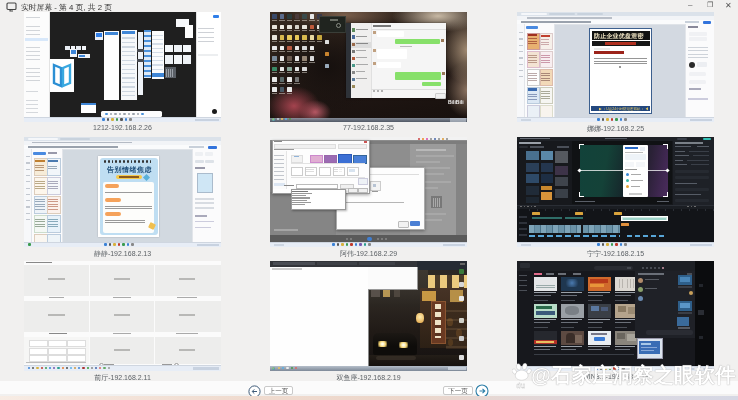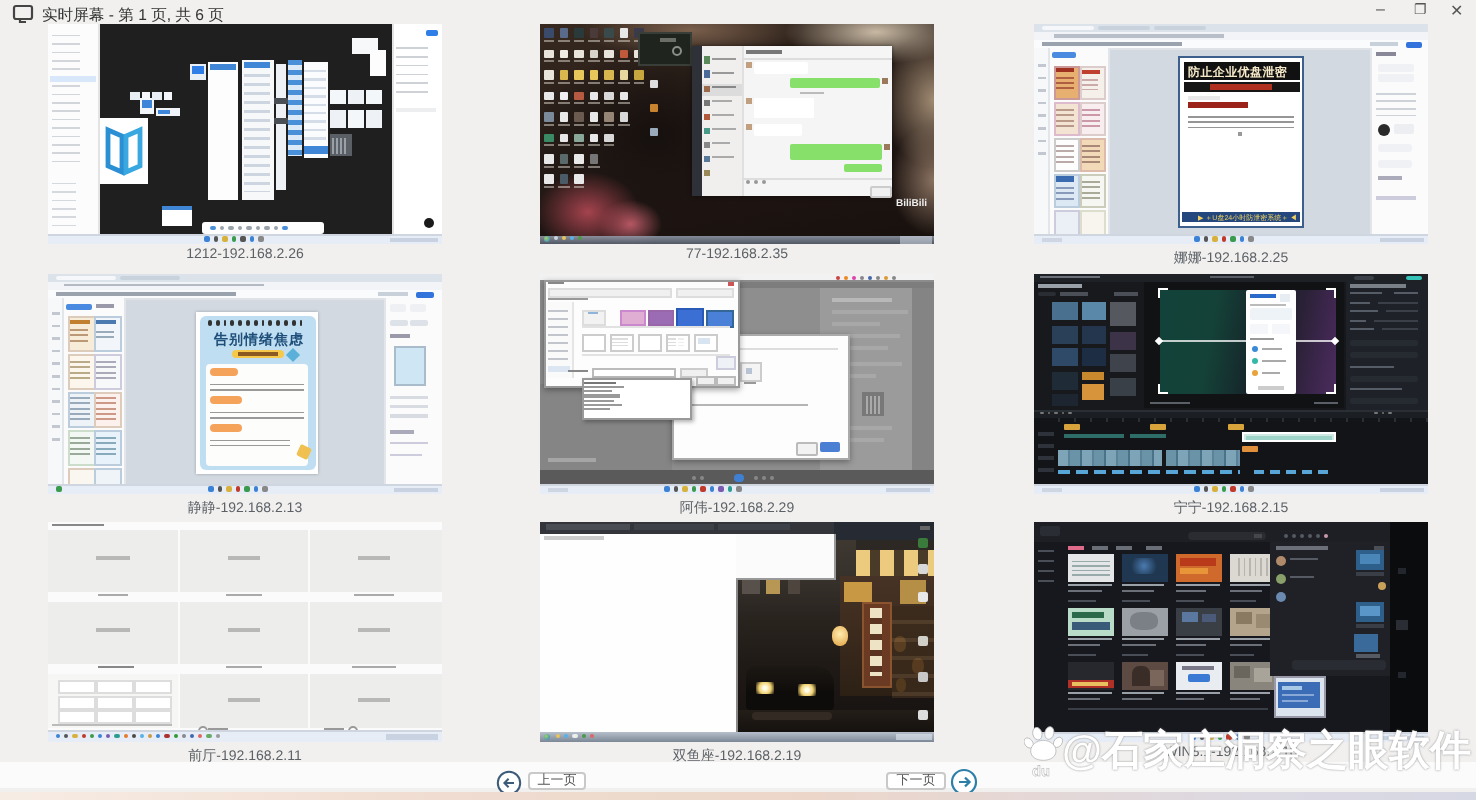--- a/index.html
+++ b/index.html
@@ -14,21 +14,21 @@
   .dots{position:absolute;height:3px;display:flex;gap:2px;}
   .dot{width:2.5px;height:2.5px;border-radius:1px;}
 </style>
 </head>
 <body>
 
   <svg class="abs" style="left:6px;top:1.5px" width="11" height="10" viewBox="0 0 11 10">
     <rect x="1" y="1" width="9" height="6.5" rx="1" fill="none" stroke="#444" stroke-width="1.1"></rect>
     <path d="M4 7.5 L4 9 L7 9" fill="none" stroke="#444" stroke-width="1.1"></path>
   </svg>
-  <div class="abs" style="left:21px;top:1.5px;font-size:7.8px;color:#333;">实时屏幕 - 第 1 页, 共 6 页</div>
+  <div class="abs" style="left:21px;top:1.5px;font-size:7.8px;color:#333;">实时屏幕 - 第 4 页, 共 2 页</div>
 
   <div class="abs" style="left:688px;top:0px;font-size:8px;color:#555;">–</div>
   <div class="abs" style="left:707px;top:1px;font-size:7px;color:#555;">❐</div>
   <div class="abs" style="left:725px;top:1px;font-size:8px;color:#555;">✕</div>
 
   <div class="tile" id="t1" style="left:24px;top:12px;background:#1f1f1f;">
 
     <div class="abs" style="left:0;top:0;width:25px;height:106px;background:#fcfcfc;border-right:0.5px solid #e3e3e3;"></div>
     <div class="abs" style="left:2px;top:2px;width:14px;height:70px;background:repeating-linear-gradient(#fcfcfc 0,#fcfcfc 3.4px,#d2d5d9 3.4px,#d2d5d9 4.2px);"></div>
     <div class="abs" style="left:1px;top:26px;width:23px;height:3px;background:#d8e8fa;"></div>

